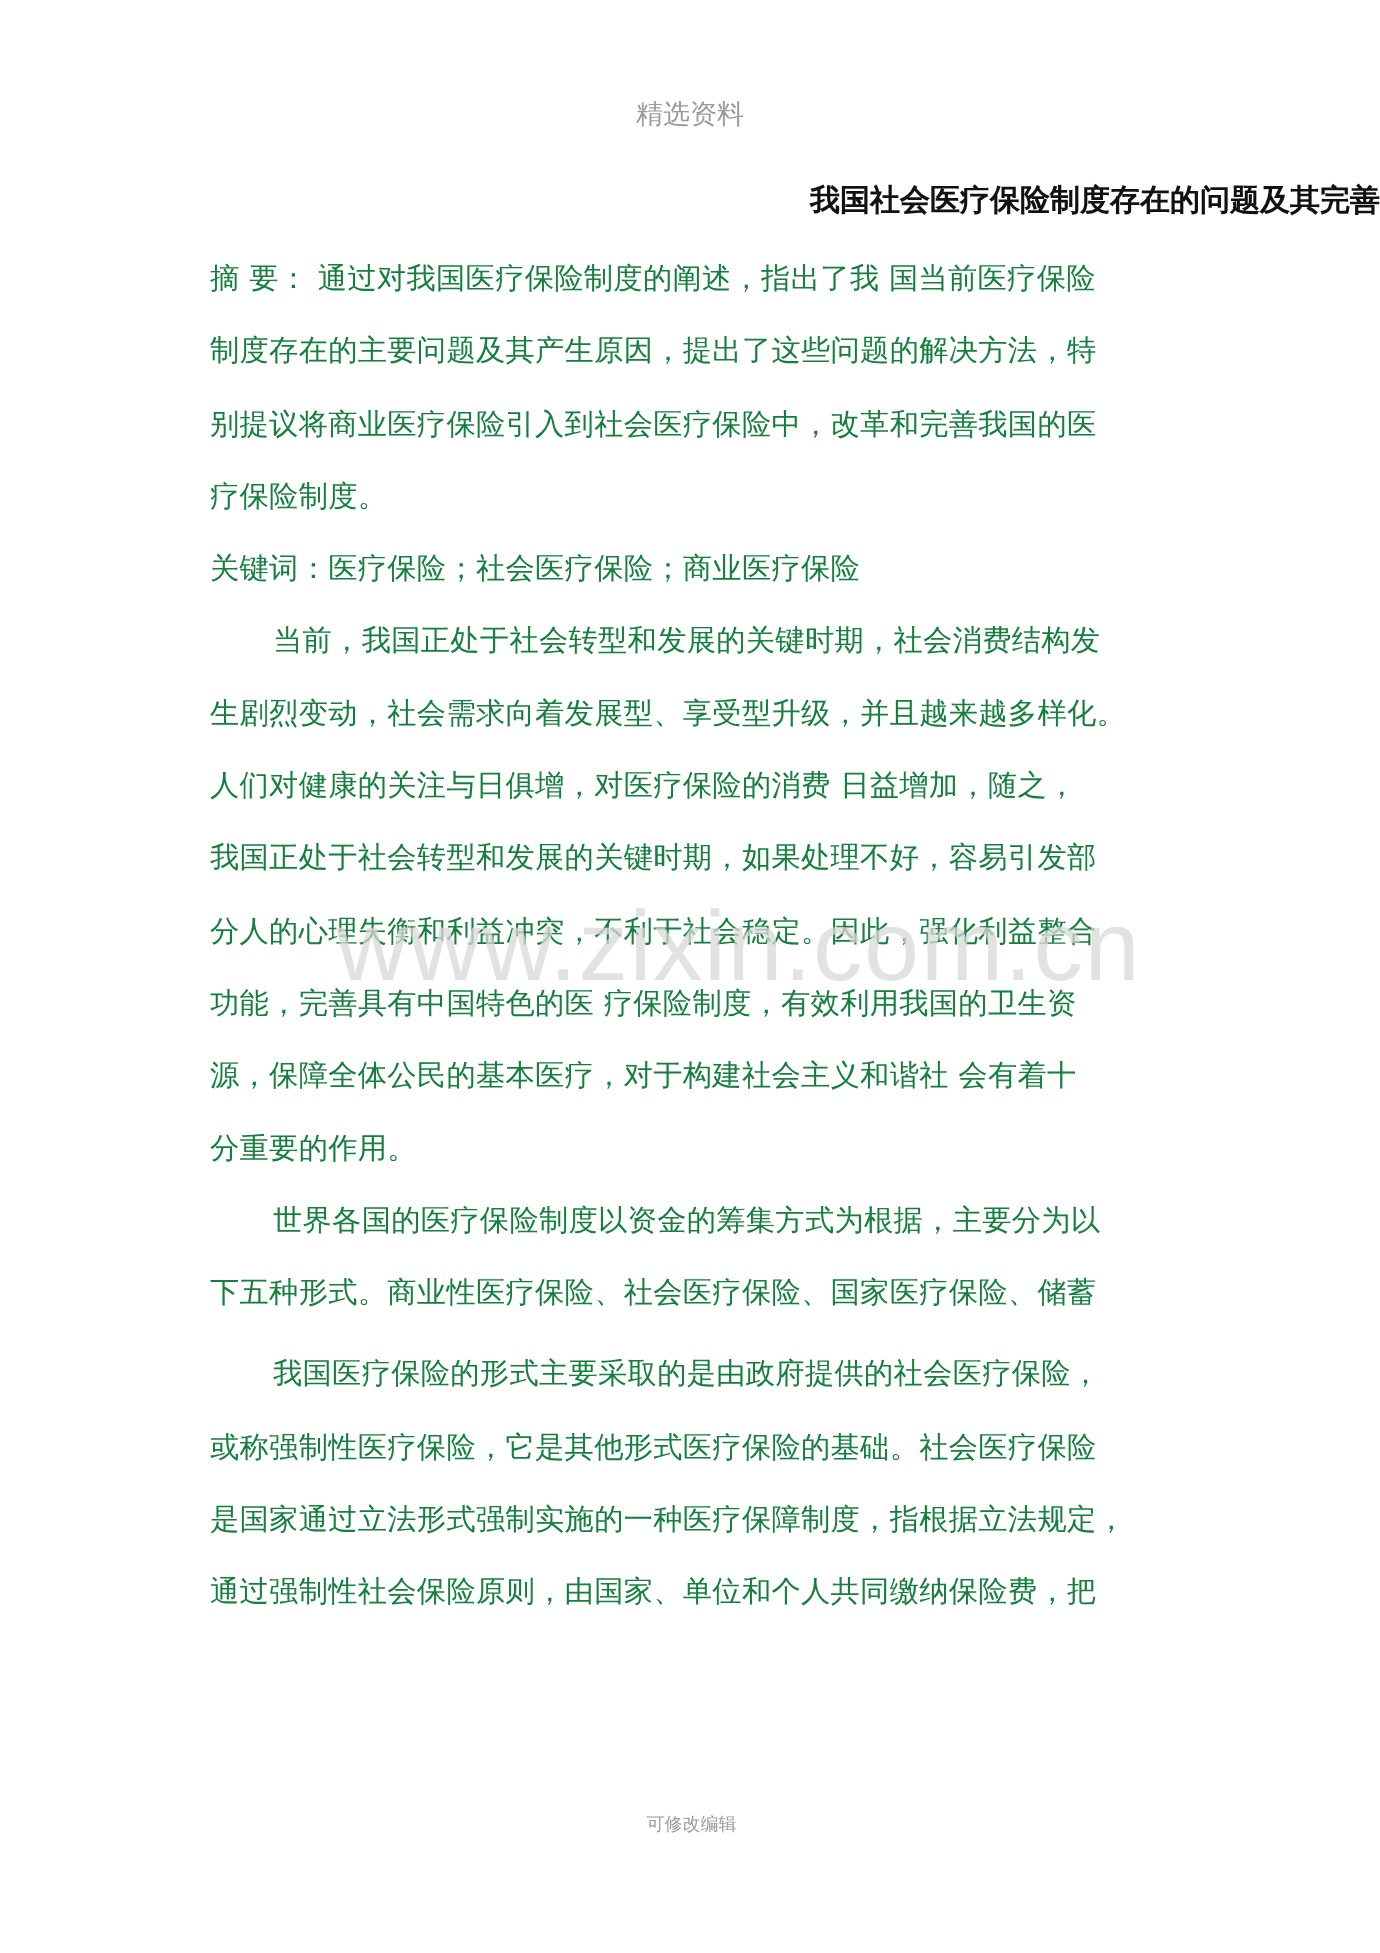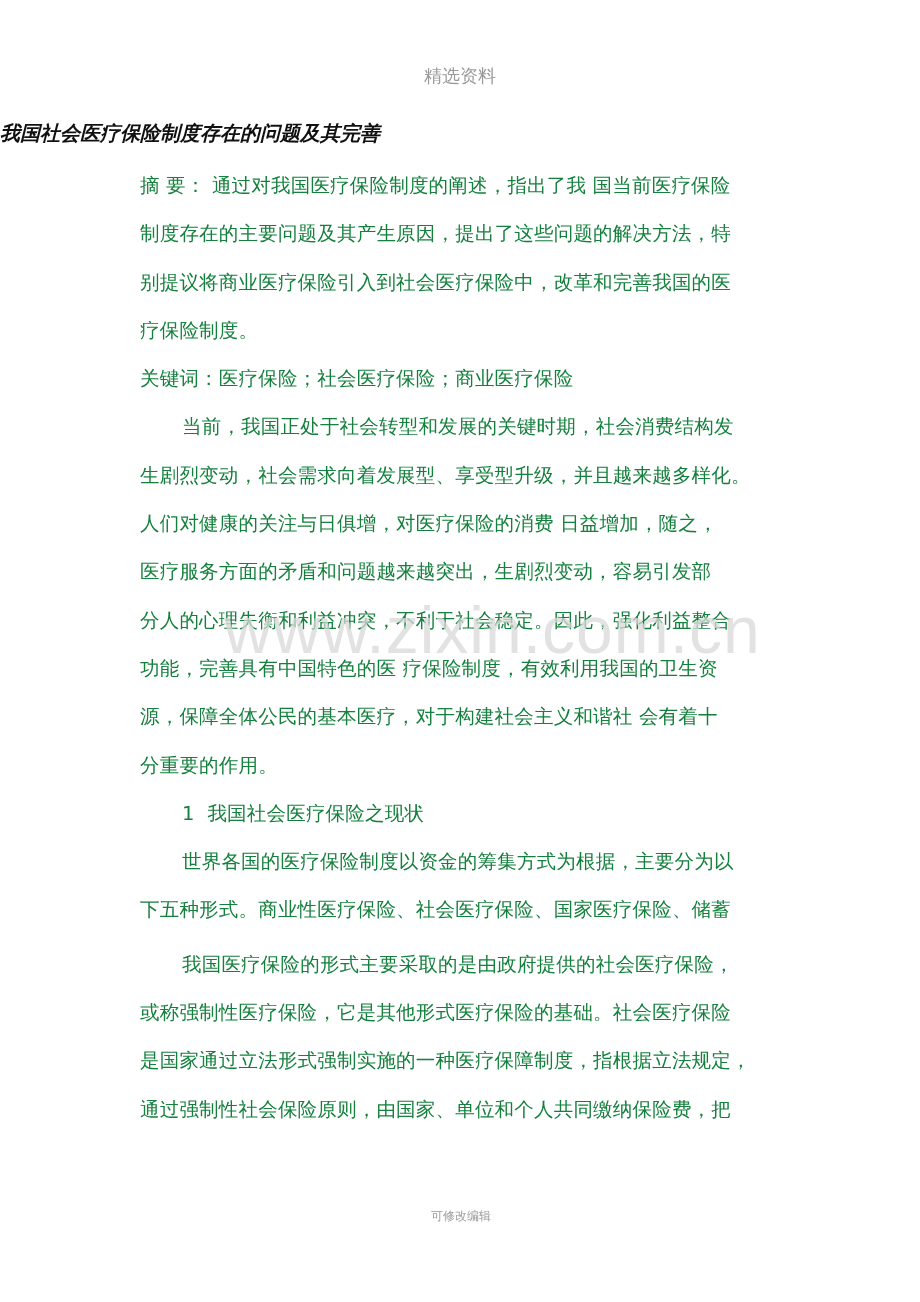--- a/index.html
+++ b/index.html
@@ -1,21 +1,21 @@
 <!DOCTYPE html>
 <html><head>
 <meta charset="utf-8">
 <style>
   html, body { margin: 0; padding: 0; background: #ffffff; }
   body { width: 920px; height: 1302px; position: relative; overflow: hidden;
          font-family: "DejaVu Sans", "Liberation Sans", sans-serif; color: #1a1a1a; }
   .page-header { position: absolute; top: 64px; left: 0; width: 920px; text-align: center;
                  font-size: 18px; color: #9a9a9a; font-family: "DejaVu Serif", serif; }
-  .title { position: absolute; top: 120px; left: 0; width: 920px; text-align: left;
-           font-size: 20px; font-weight: bold; color: #111; letter-spacing: 0px; font-style: italic; }
+  .title { position: absolute; top: 120px; left: 0; width: 920px; text-align: right;
+           font-size: 20px; font-weight: bold; color: #111; letter-spacing: 0px; }
   .body { position: absolute; top: 162px; left: 140px; width: 645px; }
   .line { height: 48.3px; line-height: 48.3px; font-size: 19.5px; white-space: nowrap;
           letter-spacing: 0.2px; color: #15803d; }
   .indent { padding-left: 42px; }
   .watermark { position: absolute; top: 592px; left: 224px; width: 440px; text-align: right;
                font-family: "Liberation Sans", sans-serif; font-size: 66px; color: #d9d9d9;
                opacity: 0.75; letter-spacing: 1px; pointer-events: none; }
   .page-footer { position: absolute; top: 1208px; left: 1px; width: 920px; text-align: center;
                  font-size: 12px; color: #9a9a9a; font-family: "DejaVu Serif", serif; }
 </style>
@@ -32,28 +32,27 @@
     <div class="line">制度存在的主要问题及其产生原因，提出了这些问题的解决方法，特</div>
     <div class="line">别提议将商业医疗保险引入到社会医疗保险中，改革和完善我国的医</div>
     <div class="line">疗保险制度。</div>
   </div>
   <div class="line">关键词：医疗保险；社会医疗保险；商业医疗保险</div>
 
   <div>
     <div class="line indent">当前，我国正处于社会转型和发展的关键时期，社会消费结构发</div>
     <div class="line">生剧烈变动，社会需求向着发展型、享受型升级，并且越来越多样化。</div>
     <div class="line">人们对健康的关注与日俱增，对医疗保险的消费  日益增加，随之，</div>
-    <div class="line">医疗服务方面的矛盾和问题越来越突出，生剧烈变动，容易引发部</div>
+    <div class="line">我国正处于社会转型和发展的关键时期，如果处理不好，容易引发部</div>
     <div class="line">分人的心理失衡和利益冲突，不利于社会稳定。因此，强化利益整合</div>
     <div class="line">功能，完善具有中国特色的医  疗保险制度，有效利用我国的卫生资</div>
     <div class="line">源，保障全体公民的基本医疗，对于构建社会主义和谐社  会有着十</div>
     <div class="line">分重要的作用。</div>
   </div>
 
-  <div class="line indent" style="white-space: pre;">1  我国社会医疗保险之现状</div>
 
   <div>
     <div class="line indent">世界各国的医疗保险制度以资金的筹集方式为根据，主要分为以</div>
     <div class="line">下五种形式。商业性医疗保险、社会医疗保险、国家医疗保险、储蓄</div>
   </div>
 
   <div style="margin-top: 6px;">
     <div class="line indent">我国医疗保险的形式主要采取的是由政府提供的社会医疗保险，</div>
     <div class="line">或称强制性医疗保险，它是其他形式医疗保险的基础。社会医疗保险</div>
     <div class="line">是国家通过立法形式强制实施的一种医疗保障制度，指根据立法规定，</div>

